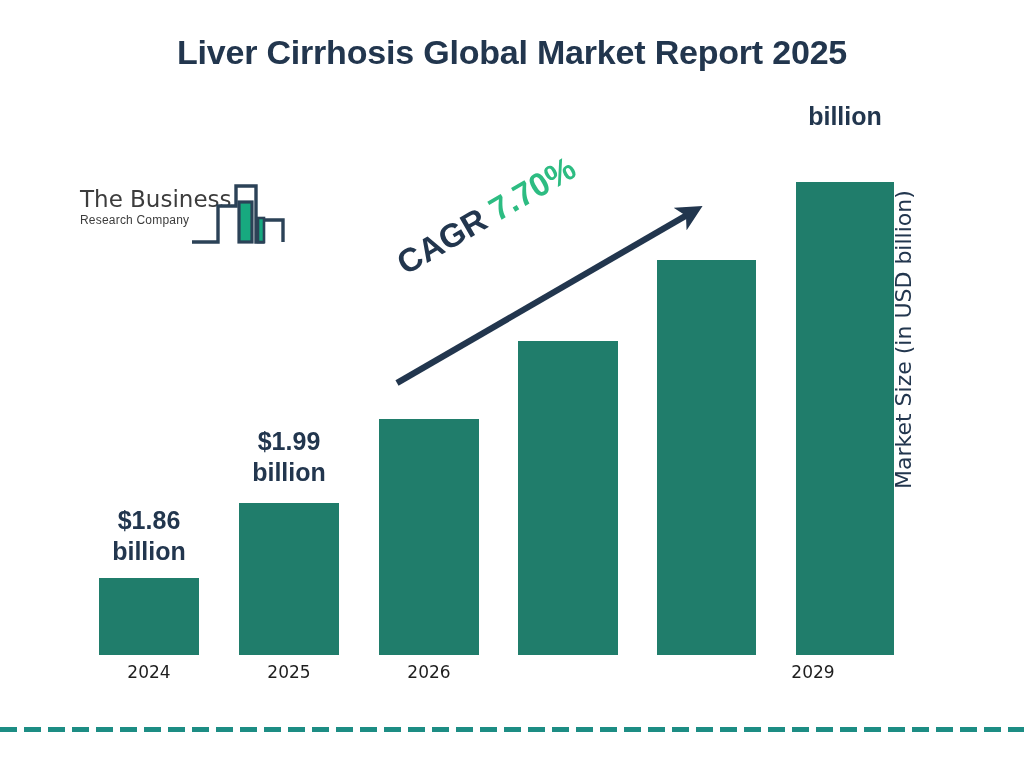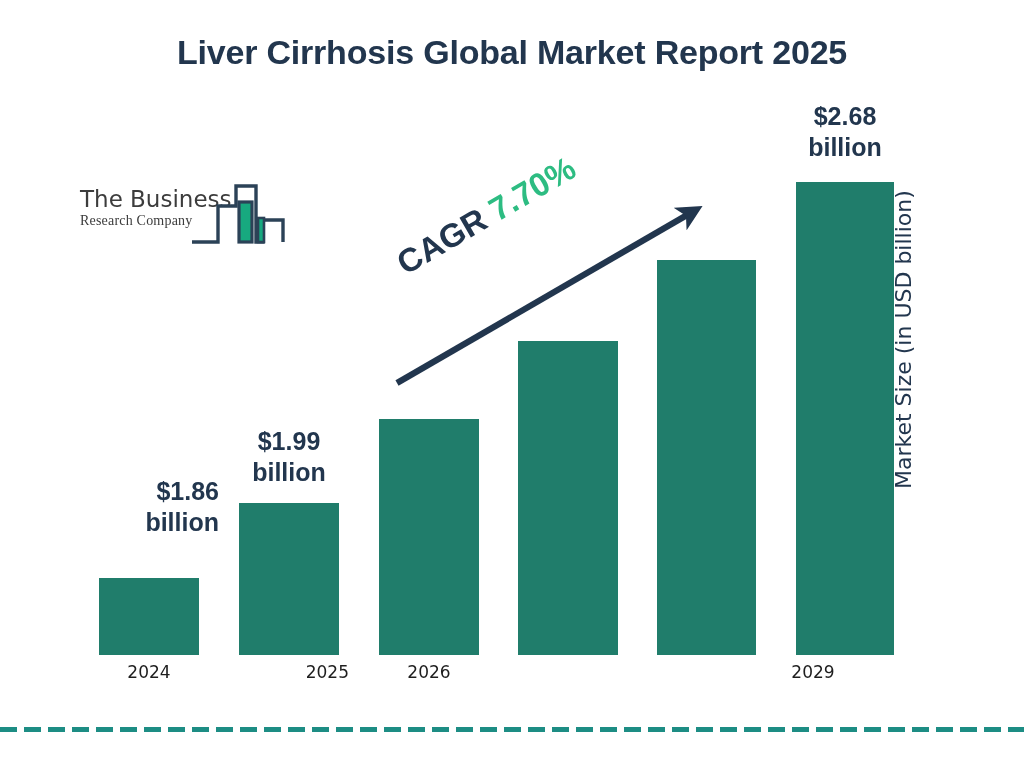--- a/index.html
+++ b/index.html
@@ -23,22 +23,22 @@
   }
 
   
   #logo{position:absolute;left:80px;top:178px;width:205px;height:68px;}
   #logo-text{position:absolute;left:0;top:8px;width:130px;}
   #logo-line1{
     font-family:"DejaVu Sans", sans-serif;
     font-size:23px;color:#3c3c3c;line-height:26px;white-space:nowrap;
   }
   #logo-line2{
-    font-family:Liberation Serif, serif;
-    font-size:14px;color:#3c3c3c;line-height:17px;white-space:nowrap;
+    font-family:Liberation Sans, sans-serif;
+    font-size:12px;color:#3c3c3c;line-height:17px;white-space:nowrap;
     letter-spacing:0.2px;
   }
   #logo-mark{position:absolute;left:110px;top:0px;}
 
   
   #plot{position:absolute;left:0;top:0;width:1024px;height:768px;}
   .bar{
     position:absolute;
     background:#207d6b;
   }
@@ -111,45 +111,44 @@
 
         <rect x="49" y="24" width="13" height="40" fill="#17a97f" stroke="#2b4257" stroke-width="3.2"></rect>
         <rect x="68" y="40" width="6" height="24" fill="#17a97f" stroke="#2b4257" stroke-width="2.6"></rect>
       </svg>
     </div>
   </div>
 
   <div id="plot">
 
     <div class="bar" style="left:99px;top:578px;width:100px;height:77px;"></div>
-    <div class="bar-label" style="left:79px;top:476px;width:140px;text-align:right;">
+    <div class="bar-label" style="left:79px;top:505px;width:140px;">
       <div>$1.86</div>
       <div>billion</div>
     </div>
 
     <div class="bar" style="left:239px;top:503px;width:100px;height:152px;"></div>
     <div class="bar-label" style="left:219px;top:426px;width:140px;">
       <div>$1.99</div>
       <div>billion</div>
     </div>
 
     <div class="bar" style="left:379px;top:419px;width:100px;height:236px;"></div>
 
     <div class="bar" style="left:518px;top:341px;width:100px;height:314px;"></div>
 
     <div class="bar" style="left:657px;top:260px;width:99px;height:395px;"></div>
 
     <div class="bar" style="left:796px;top:182px;width:98px;height:473px;"></div>
     <div class="bar-label" style="left:775px;top:101px;width:140px;">
-      <div>$2.68</div>
       <div>billion</div>
     </div>
 
     <div class="tick-label" style="left:89px;top:662px;width:120px;">2024</div>
-    <div class="tick-label" style="left:229px;top:662px;width:120px;text-align:right;">2025</div>
+    <div class="tick-label" style="left:229px;top:662px;width:120px;">2025</div>
     <div class="tick-label" style="left:369px;top:662px;width:120px;">2026</div>
     <div class="tick-label" style="left:753px;top:662px;width:120px;">2029</div>
 
     <svg id="growth-arrow" style="position:absolute;left:0;top:0;width:1024px;height:768px;pointer-events:none;">
       <defs>
         <marker id="arrowhead" markerWidth="4.2" markerHeight="4.2" refX="2.6" refY="2.1" orient="auto">
           <path d="M0,0 L4.2,2.1 L0,4.2 L1.1,2.1 Z" fill="#22364e"></path>
         </marker>
       </defs>
       <line x1="397" y1="383" x2="694" y2="211" stroke="#22364e" stroke-width="6.2" marker-end="url(#arrowhead)"></line>

